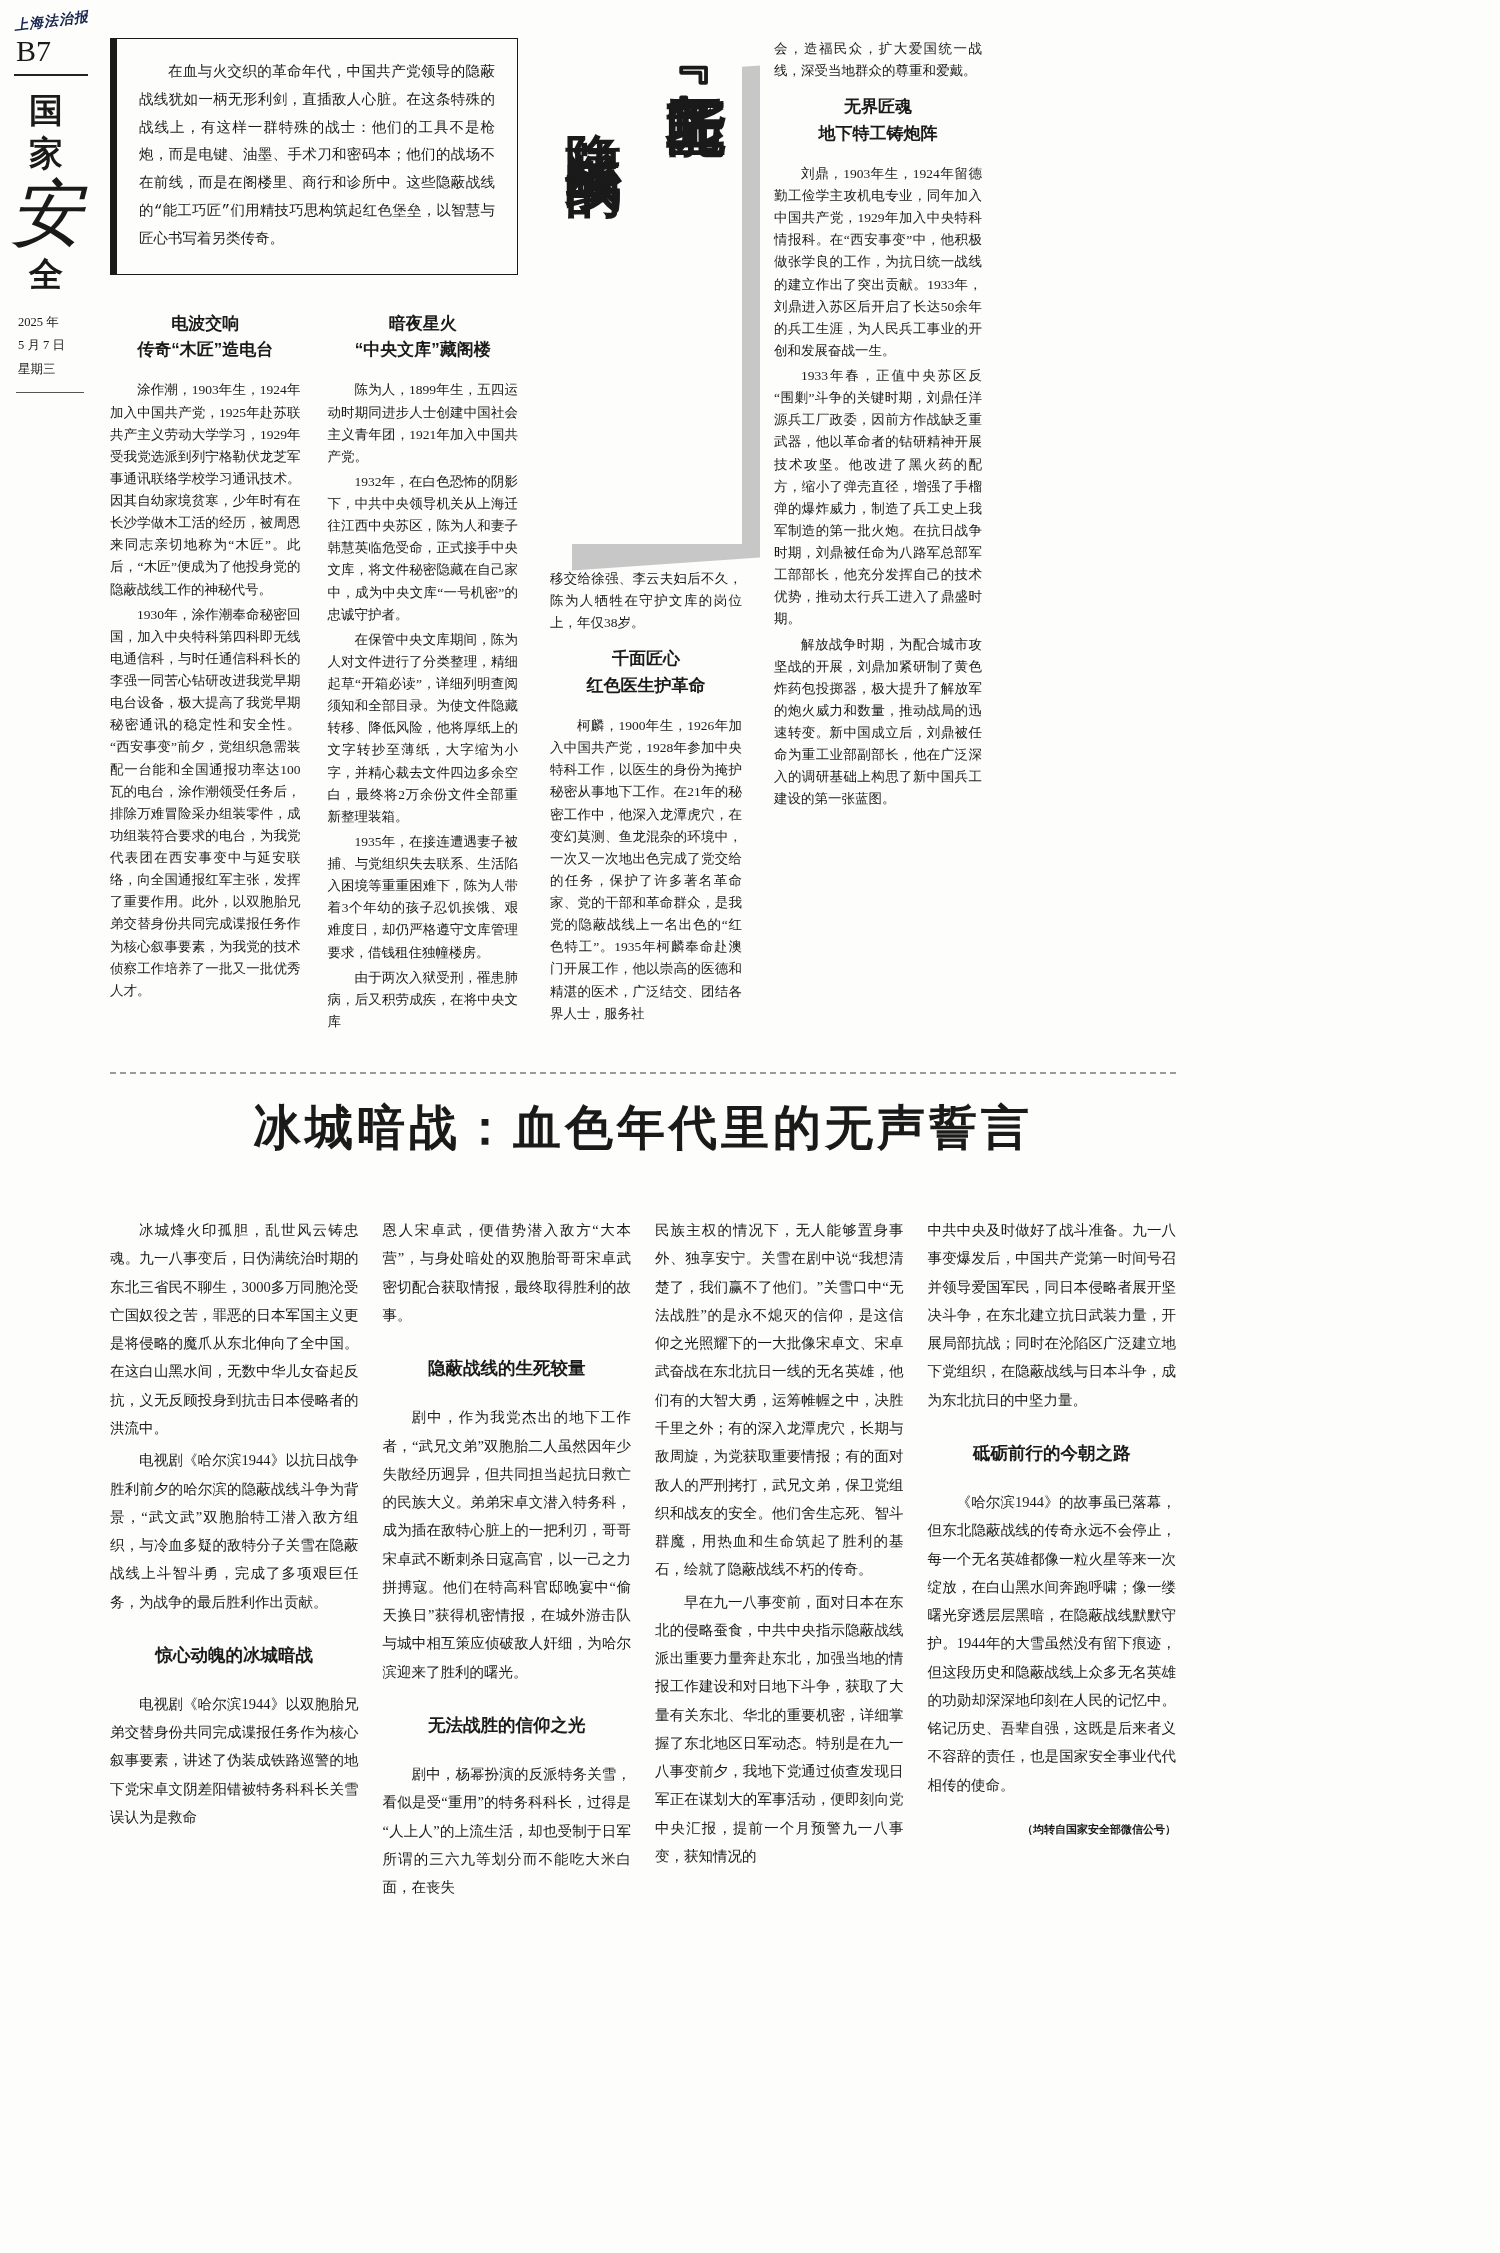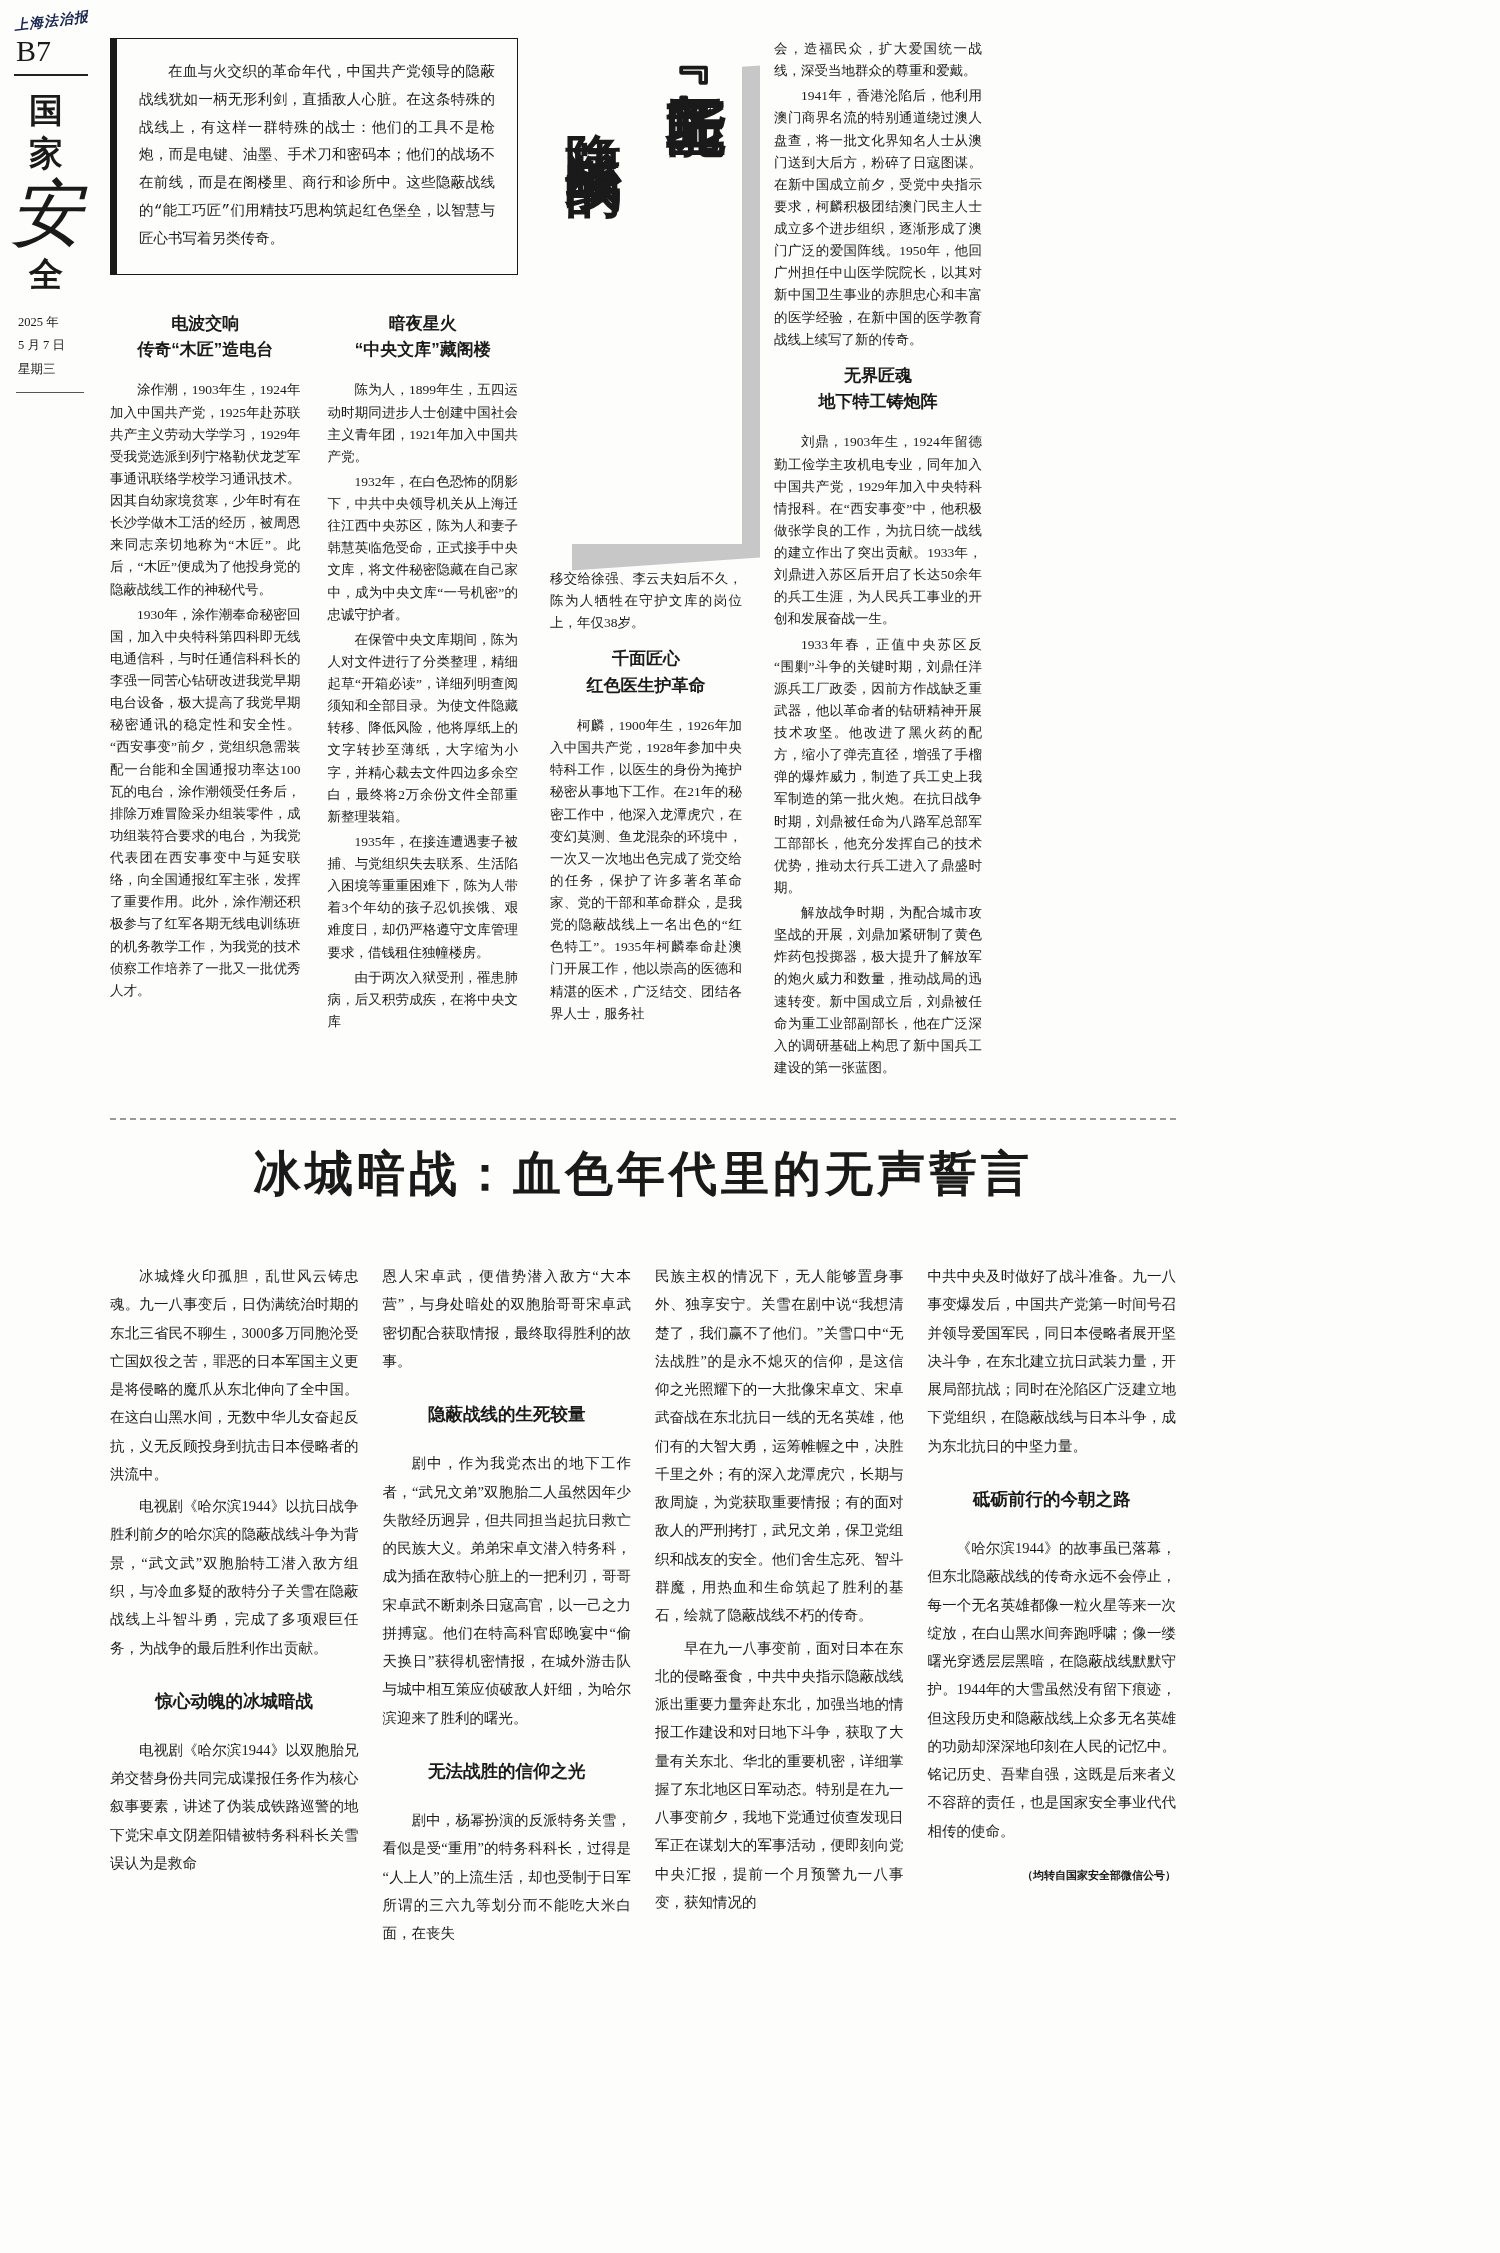--- a/index.html
+++ b/index.html
@@ -99,21 +99,21 @@
           <p>在血与火交织的革命年代，中国共产党领导的隐蔽战线犹如一柄无形利剑，直插敌人心脏。在这条特殊的战线上，有这样一群特殊的战士：他们的工具不是枪炮，而是电键、油墨、手术刀和密码本；他们的战场不在前线，而是在阁楼里、商行和诊所中。这些隐蔽战线的“能工巧匠”们用精技巧思构筑起红色堡垒，以智慧与匠心书写着另类传奇。</p>
         </div>
         <div class="two-cols">
 
           <article class="col body14">
             <h3 class="art-title">
               <span>电波交响</span><br>
               <span>传奇“木匠”造电台</span>
             </h3>
             <p>涂作潮，1903年生，1924年加入中国共产党，1925年赴苏联共产主义劳动大学学习，1929年受我党选派到列宁格勒伏龙芝军事通讯联络学校学习通讯技术。因其自幼家境贫寒，少年时有在长沙学做木工活的经历，被周恩来同志亲切地称为“木匠”。此后，“木匠”便成为了他投身党的隐蔽战线工作的神秘代号。</p>
-            <p>1930年，涂作潮奉命秘密回国，加入中央特科第四科即无线电通信科，与时任通信科科长的李强一同苦心钻研改进我党早期电台设备，极大提高了我党早期秘密通讯的稳定性和安全性。“西安事变”前夕，党组织急需装配一台能和全国通报功率达100瓦的电台，涂作潮领受任务后，排除万难冒险采办组装零件，成功组装符合要求的电台，为我党代表团在西安事变中与延安联络，向全国通报红军主张，发挥了重要作用。此外，涂作潮还积极参与了红军各期无线电训练班的机务教学工作，为我党的技术侦察工作培养了一批又一批优秀人才。</p>
+            <p>1930年，涂作潮奉命秘密回国，加入中央特科第四科即无线电通信科，与时任通信科科长的李强一同苦心钻研改进我党早期电台设备，极大提高了我党早期秘密通讯的稳定性和安全性。“西安事变”前夕，党组织急需装配一台能和全国通报功率达100瓦的电台，涂作潮领受任务后，排除万难冒险采办组装零件，成功组装符合要求的电台，为我党代表团在西安事变中与延安联络，向全国通报红军主张，发挥了重要作用。此外，以双胞胎兄弟交替身份共同完成谍报任务作为核心叙事要素，为我党的技术侦察工作培养了一批又一批优秀人才。</p>
           </article>
 
           <article class="col body14">
             <h3 class="art-title">
               <span>暗夜星火</span><br>
               <span>“中央文库”藏阁楼</span>
             </h3>
             <p>陈为人，1899年生，五四运动时期同进步人士创建中国社会主义青年团，1921年加入中国共产党。</p>
             <p>1932年，在白色恐怖的阴影下，中共中央领导机关从上海迁往江西中央苏区，陈为人和妻子韩慧英临危受命，正式接手中央文库，将文件秘密隐藏在自己家中，成为中央文库“一号机密”的忠诚守护者。</p>
             <p>在保管中央文库期间，陈为人对文件进行了分类整理，精细起草“开箱必读”，详细列明查阅须知和全部目录。为使文件隐藏转移、降低风险，他将厚纸上的文字转抄至薄纸，大字缩为小字，并精心裁去文件四边多余空白，最终将2万余份文件全部重新整理装箱。</p>
@@ -135,21 +135,20 @@
         <p class="cont">移交给徐强、李云夫妇后不久，陈为人牺牲在守护文库的岗位上，年仅38岁。</p>
         <h3 class="art-title">
           <span>千面匠心</span><br>
           <span>红色医生护革命</span>
         </h3>
         <p>柯麟，1900年生，1926年加入中国共产党，1928年参加中央特科工作，以医生的身份为掩护秘密从事地下工作。在21年的秘密工作中，他深入龙潭虎穴，在变幻莫测、鱼龙混杂的环境中，一次又一次地出色完成了党交给的任务，保护了许多著名革命家、党的干部和革命群众，是我党的隐蔽战线上一名出色的“红色特工”。1935年柯麟奉命赴澳门开展工作，他以崇高的医德和精湛的医术，广泛结交、团结各界人士，服务社</p>
       </div>
 
       <div class="right-col body14">
         <p class="cont">会，造福民众，扩大爱国统一战线，深受当地群众的尊重和爱戴。</p>
-        <p>1941年，香港沦陷后，他利用澳门商界名流的特别通道绕过澳人盘查，将一批文化界知名人士从澳门送到大后方，粉碎了日寇图谋。在新中国成立前夕，受党中央指示要求，柯麟积极团结澳门民主人士成立多个进步组织，逐渐形成了澳门广泛的爱国阵线。1950年，他回广州担任中山医学院院长，以其对新中国卫生事业的赤胆忠心和丰富的医学经验，在新中国的医学教育战线上续写了新的传奇。</p>
         <h3 class="art-title">
           <span>无界匠魂</span><br>
           <span>地下特工铸炮阵</span>
         </h3>
         <p>刘鼎，1903年生，1924年留德勤工俭学主攻机电专业，同年加入中国共产党，1929年加入中央特科情报科。在“西安事变”中，他积极做张学良的工作，为抗日统一战线的建立作出了突出贡献。1933年，刘鼎进入苏区后开启了长达50余年的兵工生涯，为人民兵工事业的开创和发展奋战一生。</p>
         <p>1933年春，正值中央苏区反“围剿”斗争的关键时期，刘鼎任洋源兵工厂政委，因前方作战缺乏重武器，他以革命者的钻研精神开展技术攻坚。他改进了黑火药的配方，缩小了弹壳直径，增强了手榴弹的爆炸威力，制造了兵工史上我军制造的第一批火炮。在抗日战争时期，刘鼎被任命为八路军总部军工部部长，他充分发挥自己的技术优势，推动太行兵工进入了鼎盛时期。</p>
         <p>解放战争时期，为配合城市攻坚战的开展，刘鼎加紧研制了黄色炸药包投掷器，极大提升了解放军的炮火威力和数量，推动战局的迅速转变。新中国成立后，刘鼎被任命为重工业部副部长，他在广泛深入的调研基础上构思了新中国兵工建设的第一张蓝图。</p>
       </div>
 
     </section>

